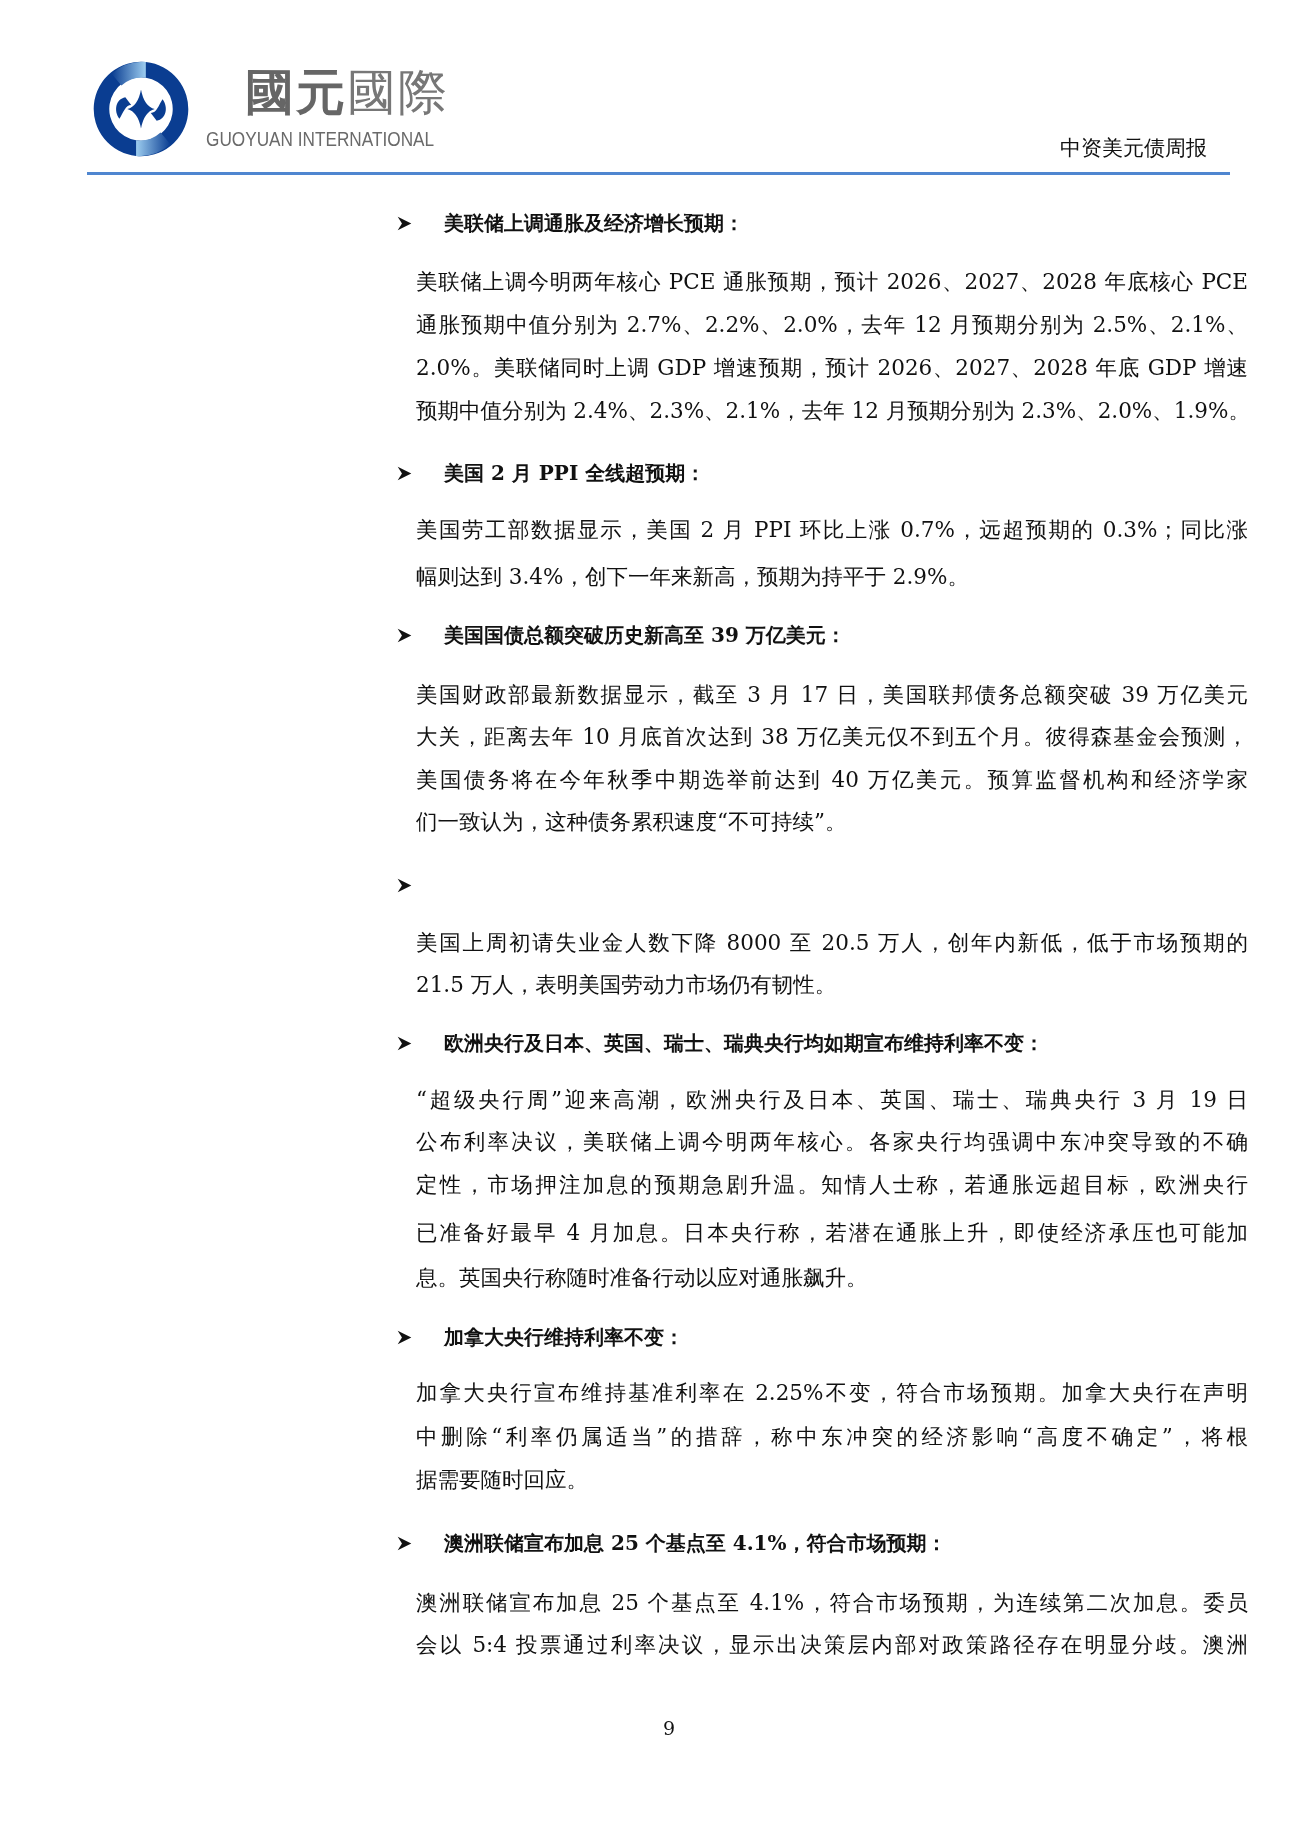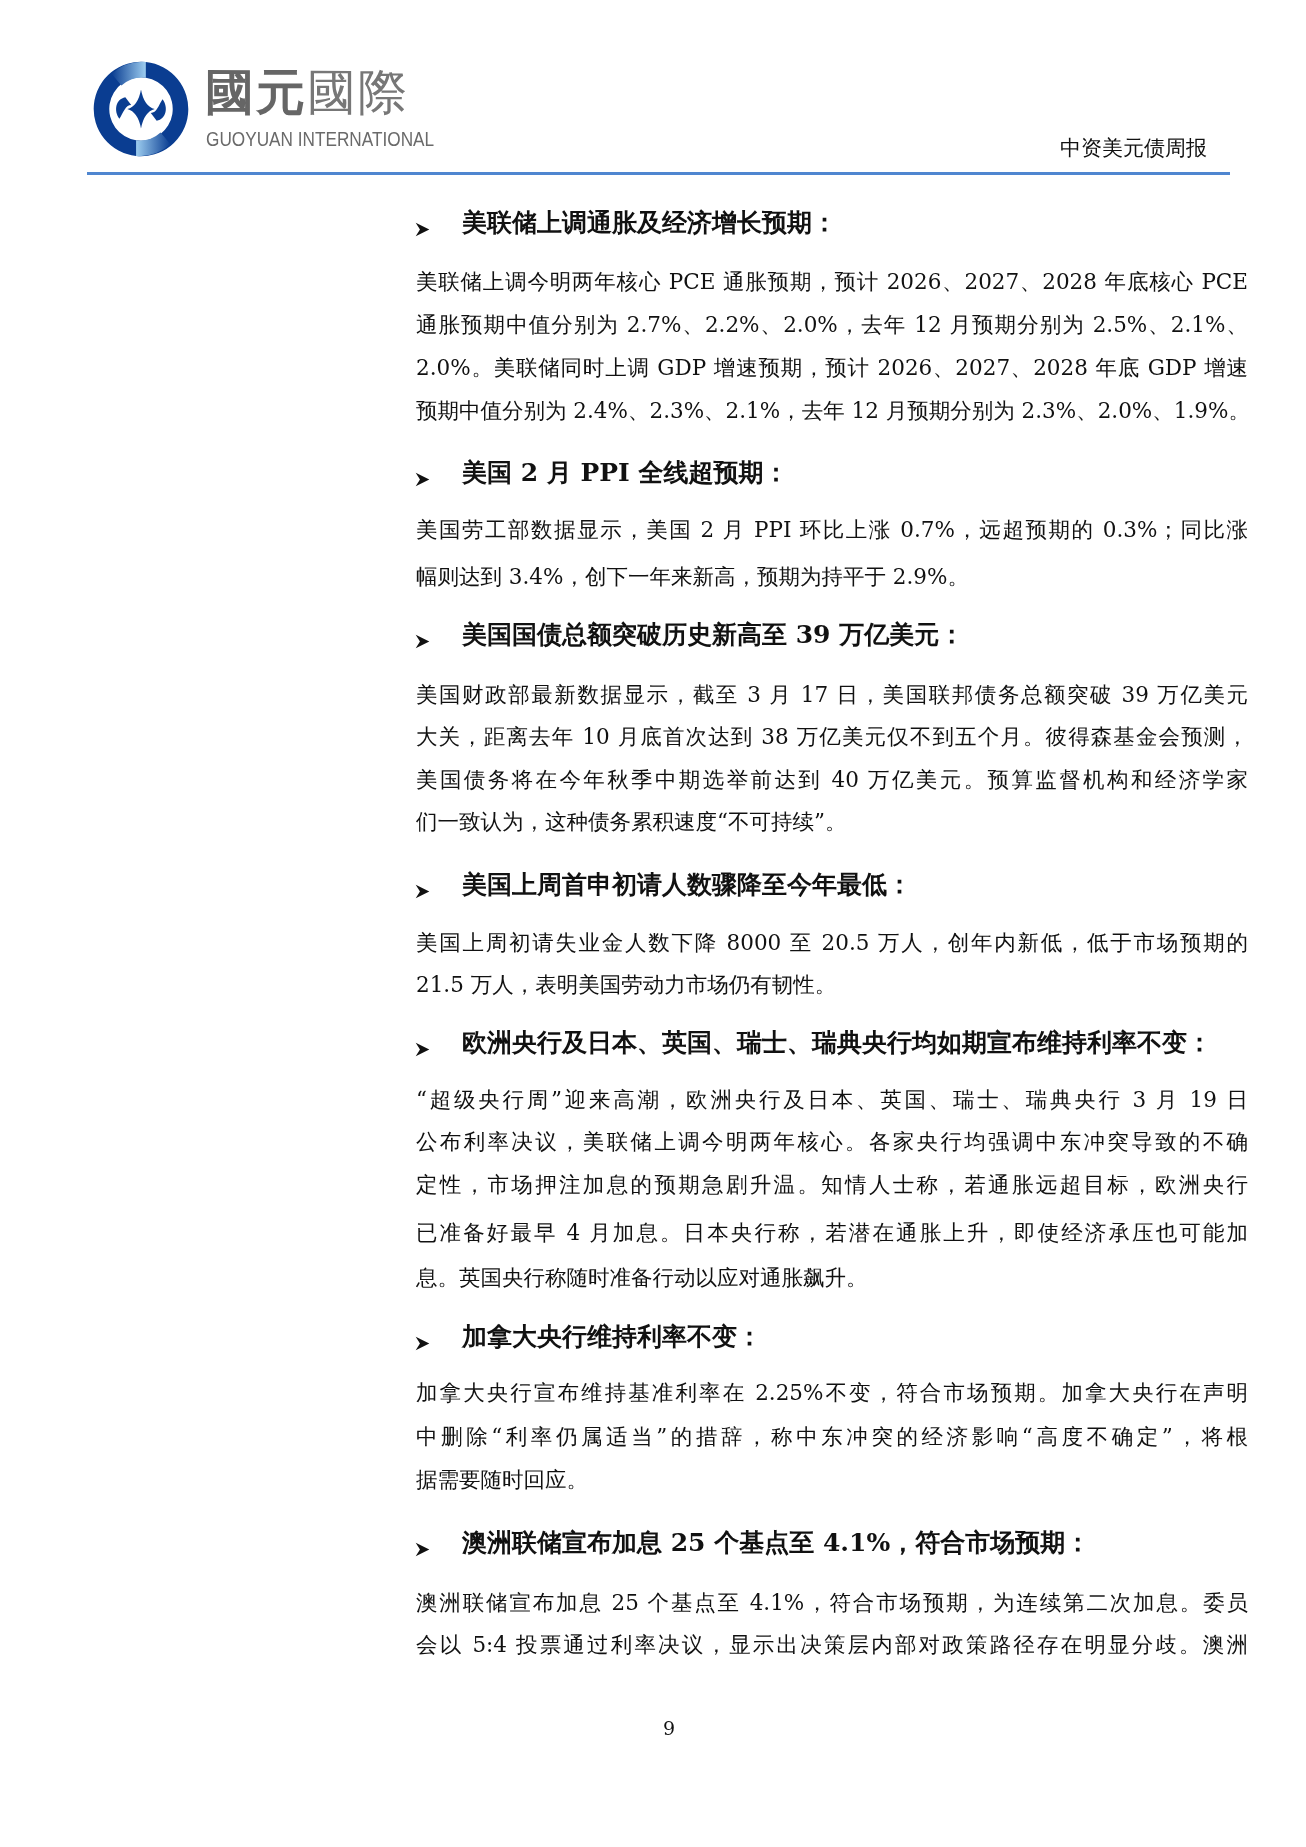--- a/index.html
+++ b/index.html
@@ -1,31 +1,31 @@
 <!DOCTYPE html>
 <html><head>
 <meta charset="utf-8">
 <style>
   html, body { margin:0; padding:0; background:#ffffff; }
   body { width:1306px; height:1847px; position:relative; overflow:hidden;
          font-family:"DejaVu Serif","Liberation Serif",serif; color:#111; }
   .logo { position:absolute; left:92px; top:60px; width:98px; height:98px; }
   .logo-cn { position:absolute; left:205px; top:64px; width:244px; height:58px;
              font-family:"DejaVu Sans","Liberation Sans",sans-serif; font-size:49px; line-height:58px;
-             color:#666666; letter-spacing:2px; white-space:nowrap; }
+             color:#666666; letter-spacing:2px; white-space:nowrap;text-align:right; }
   .logo-cn .thin { font-weight:normal; color:#777; }
   .logo-cn .bold { font-weight:bold; }
   .logo-en { position:absolute; left:206px; top:128px; width:244px; height:22px;
              font-family:"Liberation Sans","DejaVu Sans",sans-serif; font-size:20px; line-height:22px;
              color:#6a6a6a; white-space:nowrap; transform-origin:left center; transform:scaleX(0.86); }
   .report-title { position:absolute; left:1060px; top:134px; width:170px; height:28px;
                   font-size:21px; line-height:28px; color:#111; white-space:nowrap; }
   .header-rule { position:absolute; left:87px; top:172px; width:1143px; height:3px; background:#4f86d0; }
-  .heading { position:absolute; left:414px; height:30px; line-height:30px; font-size:25px;
-             font-weight:bold; white-space:nowrap; display:flex; align-items:flex-end; }
+  .heading { position:absolute; left:396px; height:30px; line-height:30px; font-size:20px;
+             font-weight:bold; white-space:nowrap; display:flex; align-items:center; }
   .heading .arrow { width:17px; height:17px; margin-right:31px; display:inline-block; }
   .line { position:absolute; left:416px; width:832px; height:30px; line-height:30px; font-size:21.5px;
           white-space:nowrap; overflow:hidden; }
   .line.full { text-align:justify; text-align-last:justify; }
   .page-num { position:absolute; left:658px; top:1714px; width:22px; height:28px; text-align:center;
               font-size:19px; line-height:28px; }
 </style>
 </head>
 <body>
 
@@ -87,21 +87,20 @@
 </div>
 <div class="line full" style="top:680px">美国财政部最新数据显示，截至 3 月 17 日，美国联邦债务总额突破 39 万亿美元</div>
 <div class="line full" style="top:722px">大关，距离去年 10 月底首次达到 38 万亿美元仅不到五个月。彼得森基金会预测，</div>
 <div class="line full" style="top:765px">美国债务将在今年秋季中期选举前达到 40 万亿美元。预算监督机构和经济学家</div>
 <div class="line" style="top:807px">们一致认为，这种债务累积速度“不可持续”。</div>
 
 <div class="heading" style="top:870px">
   <svg class="arrow" viewBox="0 0 20 20">
       <path d="M2 2 L18 10 L2 18 L7 10 Z" fill="#111"></path>
     </svg>
-  <span>美国上周首申初请人数骤降至今年最低：</span>
 </div>
 <div class="line full" style="top:928px">美国上周初请失业金人数下降 8000 至 20.5 万人，创年内新低，低于市场预期的</div>
 <div class="line" style="top:970px">21.5 万人，表明美国劳动力市场仍有韧性。</div>
 
 <div class="heading" style="top:1028px">
   <svg class="arrow" viewBox="0 0 20 20">
       <path d="M2 2 L18 10 L2 18 L7 10 Z" fill="#111"></path>
     </svg>
   <span>欧洲央行及日本、英国、瑞士、瑞典央行均如期宣布维持利率不变：</span>
 </div>

